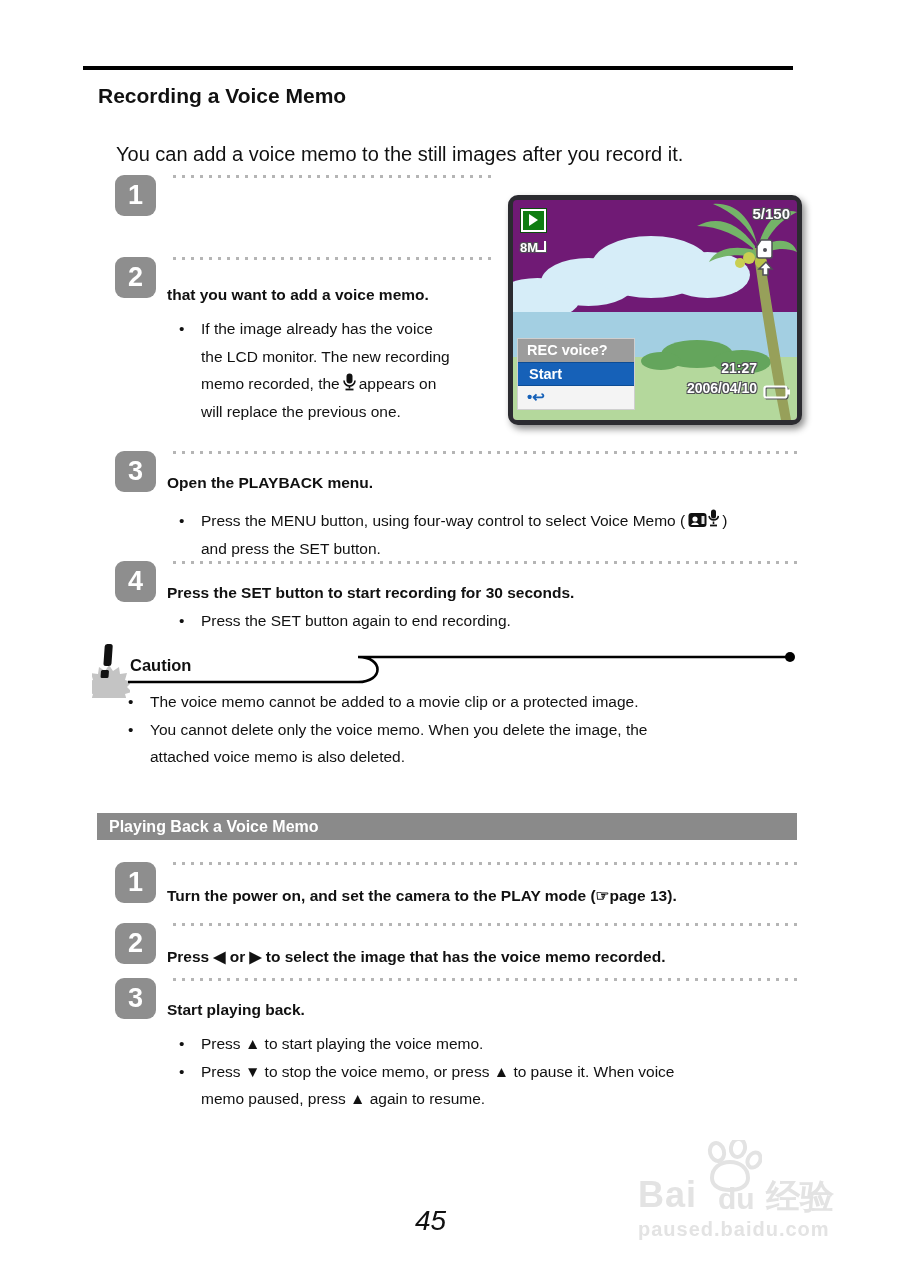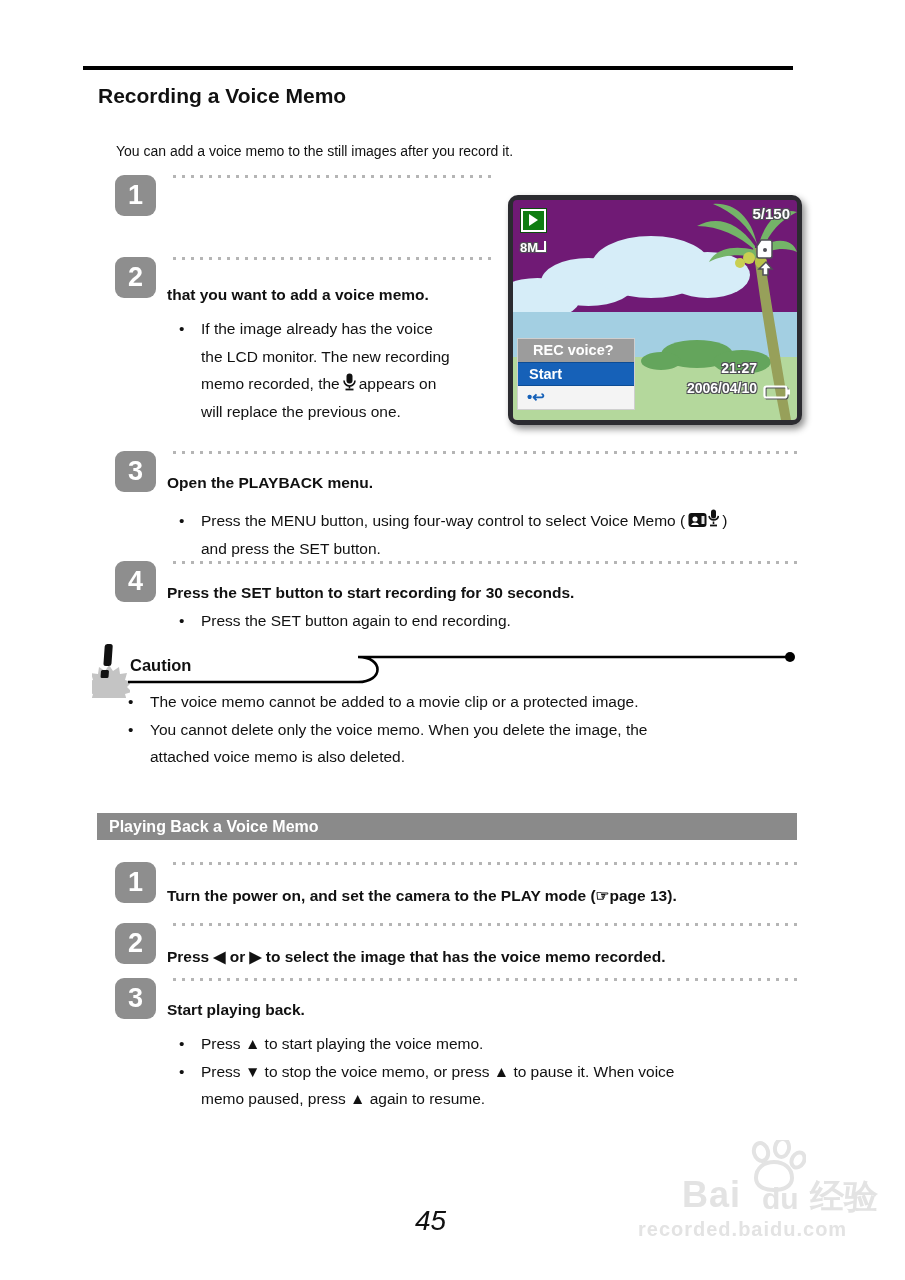--- a/index.html
+++ b/index.html
@@ -5,21 +5,21 @@
   html,body{margin:0;padding:0;}
   body{
     width:905px;height:1280px;position:relative;background:#ffffff;
     font-family:"Liberation Sans",sans-serif;color:#111;overflow:hidden;
   }
   .abs{position:absolute;}
 
   
   .top-rule{left:83px;top:66px;width:710px;height:4px;background:#000;}
   .page-title{left:98px;top:84px;font-size:21px;font-weight:bold;}
-  .intro{left:116px;top:143px;font-size:14px;}
+  .intro{left:116px;top:143px;font-size:20px;}
 
   
   .step{position:absolute;left:115px;}
   .badge{position:absolute;left:0;top:0;width:41px;height:41px;background:#8e8e8e;
     border-radius:9px;color:#fff;font-size:27px;font-weight:bold;
     display:flex;align-items:center;justify-content:center;}
   .dots{position:absolute;left:55px;top:0;height:3px;
     background-image:radial-gradient(circle,#b5b5b5 1.5px,transparent 1.7px);
     background-size:9px 3px;background-repeat:repeat-x;}
   .dots.narrow{width:327px;}
@@ -46,21 +46,21 @@
     border:1px solid #0a4e0c;box-shadow:inset 0 0 0 2px #fff;}
   .play-badge::after{content:"";position:absolute;left:8px;top:5px;width:0;height:0;
     border-left:9px solid #fff;border-top:6px solid transparent;border-bottom:6px solid transparent;}
   .cnt{position:absolute;right:7px;top:5px;font-size:15px;}
   .res{position:absolute;left:7px;top:40px;font-size:13px;}
   .res::after{content:"";display:inline-block;width:7px;height:9px;margin-left:-1px;
     border-right:2px solid #fff;border-bottom:2px solid #fff;
     filter:drop-shadow(1px 1px 0 #4f4f55);}
   .menu{position:absolute;left:4px;top:138px;width:118px;height:72px;background:#9c9c9c;
     border:1px solid #cfcfcf;box-sizing:border-box;}
-  .menu-hdr{height:23px;color:#fff;font-weight:bold;font-size:14.5px;padding-left:15px;line-height:23px;}
+  .menu-hdr{height:23px;color:#fff;font-weight:bold;font-size:14.5px;padding-left:9px;line-height:23px;}
   .menu-row1{height:24px;background:#1661b8;border-top:1px solid #0d4c94;border-bottom:1px solid #0d4c94;
     color:#fff;font-weight:bold;font-size:14.5px;padding-left:11px;line-height:22px;box-sizing:border-box;}
   .menu-row2{height:23px;background:#f4f4f4;color:#1661b8;font-weight:bold;font-size:15px;
     padding-left:9px;line-height:21px;}
   .time{position:absolute;right:40px;top:160px;font-size:14px;}
   .date{position:absolute;right:40px;top:180px;font-size:14px;}
   .battery{position:absolute;right:6px;top:184px;}
   .sd{position:absolute;left:242px;top:38px;}
   .palm{position:absolute;right:0;top:0;}
 
@@ -72,21 +72,21 @@
   .cb::before{content:"•";position:absolute;left:0;}
   .cb-cont{position:absolute;left:150px;font-size:15.5px;line-height:20px;white-space:nowrap;}
 
   
   .section-bar{left:97px;top:813px;width:700px;height:27px;background:#8a8a8a;color:#fff;
     font-weight:bold;font-size:16px;line-height:27px;padding-left:12px;box-sizing:border-box;}
 
   
   .page-number{left:415px;top:1205px;font-size:28px;font-style:italic;}
   .watermark{left:638px;top:1142px;width:240px;color:#e3e3e3;font-weight:bold;}
-  .wm-row{position:relative;height:72px;margin-left:44px;}
+  .wm-row{position:relative;height:72px;}
   .wm-bai{position:absolute;left:0;top:32px;font-size:36px;letter-spacing:1px;}
   .wm-du{position:absolute;left:80px;top:40px;font-size:30px;}
   .wm-cn{position:absolute;left:128px;top:32px;font-size:34px;}
   .wm-url{font-size:20px;letter-spacing:1px;margin-top:4px;}
   svg{display:block;}
   .inline-ic{display:inline-block;vertical-align:-2px;margin:0 3px;}
 </style>
 </head>
 <body>
 
@@ -260,14 +260,14 @@
       <g fill="none" stroke="#e3e3e3" stroke-width="4">
         <ellipse cx="17" cy="12" rx="7" ry="9" transform="rotate(-15 17 12)"></ellipse>
         <ellipse cx="38" cy="8" rx="7" ry="9" transform="rotate(10 38 8)"></ellipse>
         <ellipse cx="54" cy="20" rx="6" ry="8" transform="rotate(30 54 20)"></ellipse>
         <path d="M12 38 C12 28 20 22 30 22 C40 22 48 28 48 38 C48 46 40 50 30 50 C20 50 12 46 12 38 Z"></path>
       </g>
     </svg>
     <span class="wm-du">du</span>
     <span class="wm-cn">经验</span>
   </div>
-  <div class="wm-url">recorded.baidu.com</div>
+  <div class="wm-url">paused.baidu.com</div>
 </div>
 
 </body></html>

